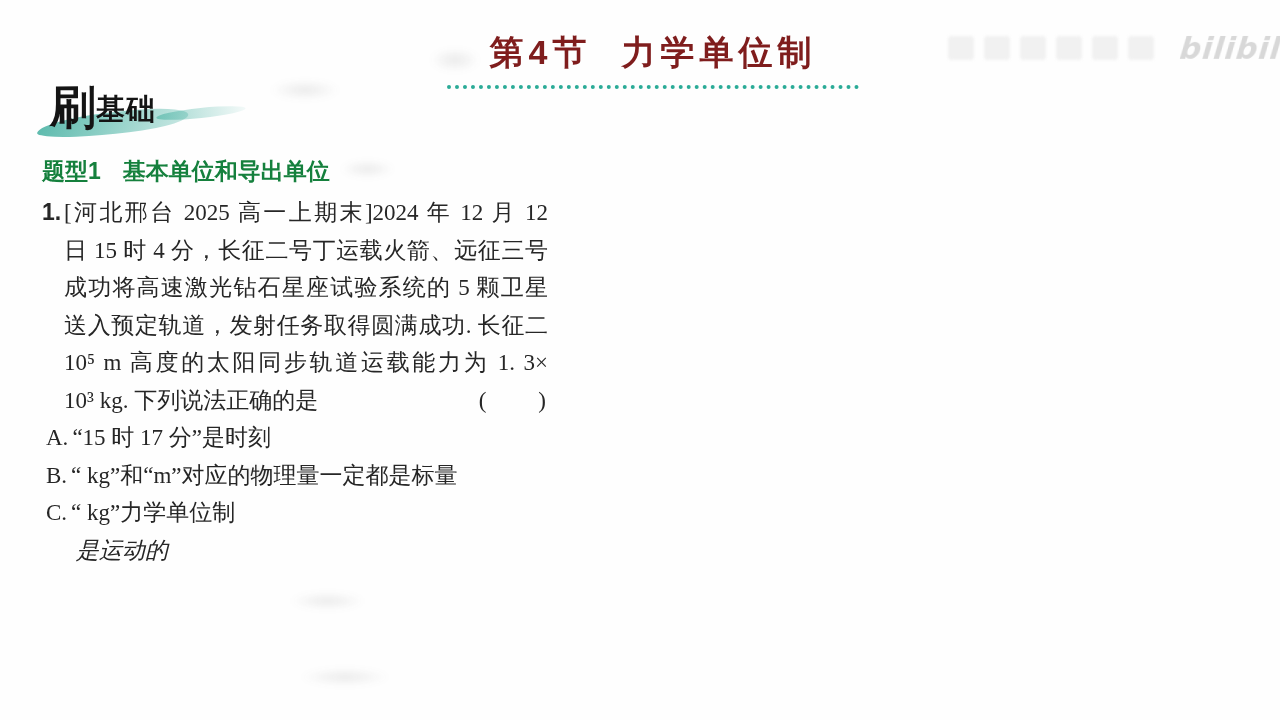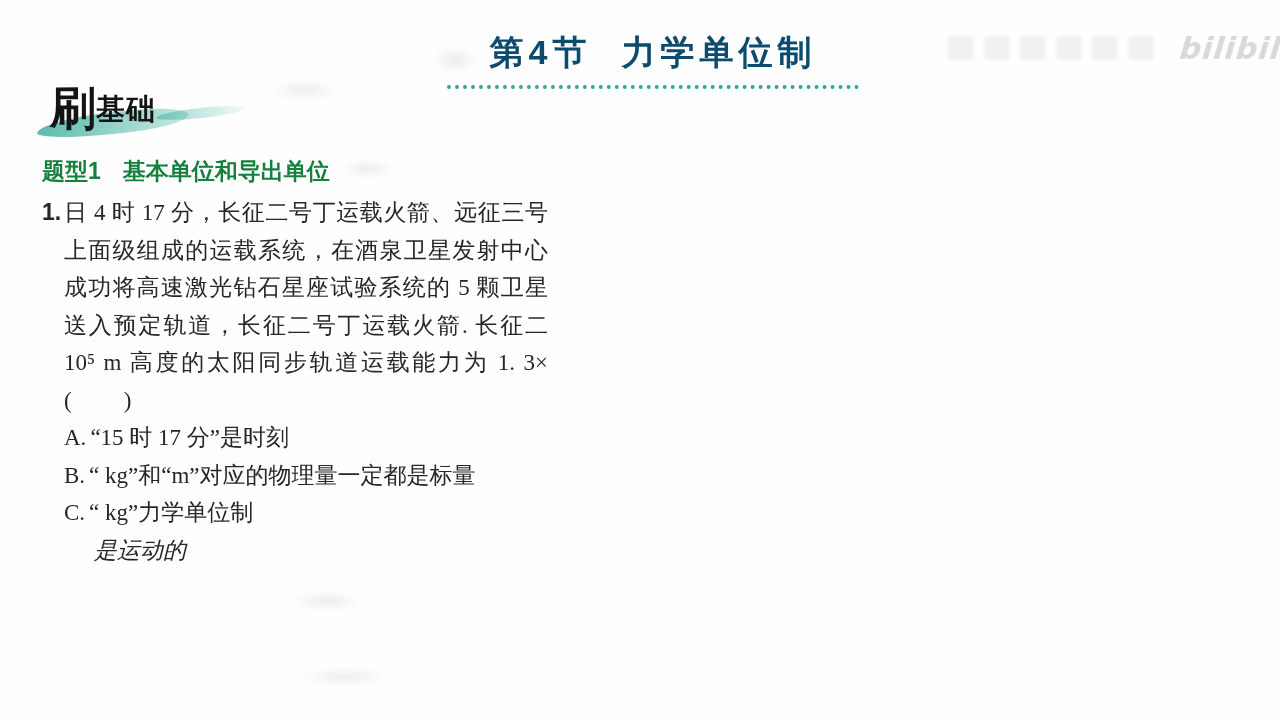--- a/index.html
+++ b/index.html
@@ -17,21 +17,21 @@
   .smudge{position:absolute;border-radius:50%;
     background:radial-gradient(closest-side,rgba(60,60,60,.10),rgba(60,60,60,0));
     filter:blur(3px);}
 
   
   .chapter-title{
     position:absolute;left:447px;top:30px;width:412px;
     text-align:center;
     font-family:"Liberation Sans","DejaVu Sans",sans-serif;
     font-weight:700;font-size:34px;letter-spacing:5px;
-    color:#0c4a6e;
+    color:#7f1d1d;
     border-bottom:4px dotted #2bab97;
     padding-bottom:9px;
     white-space:nowrap;
   }
   .chapter-title .sec-no{margin-right:30px;}
 
   
   .watermark{
     position:absolute;left:948px;top:28px;height:40px;
     display:flex;align-items:center;gap:10px;
@@ -57,21 +57,21 @@
     border-radius:60% 40% 50% 50%/70% 50% 60% 40%;
     transform:rotate(-5deg) skewX(-25deg);
   }
   .brush-swoosh2{
     position:absolute;left:112px;top:28px;width:90px;height:10px;
     background:linear-gradient(90deg,rgba(39,164,146,.45),rgba(39,164,146,.05));
     border-radius:50%;
     transform:rotate(-6deg);
   }
   .logo-text{position:absolute;left:6px;top:0;
-    font-family:Liberation Sans, sans-serif;
+    font-family:Liberation Serif, serif;
     font-weight:900;color:#141414;white-space:nowrap;}
   .logo-big{font-size:46px;line-height:56px;vertical-align:bottom;}
   .logo-small{font-size:29px;vertical-align:bottom;position:relative;top:-6px;letter-spacing:1px;}
 
   
   .topic-heading{
     position:absolute;left:42px;top:156px;
     font-family:"Liberation Sans","DejaVu Sans",sans-serif;
     font-weight:700;font-size:23px;color:#15803d;
     white-space:nowrap;
@@ -86,21 +86,21 @@
   .qnum{
     position:absolute;left:0;top:0;
     font-family:"Liberation Sans","DejaVu Sans",sans-serif;
     font-weight:700;font-size:23px;
   }
   .stem{margin-left:22px;}
   .stem-line{display:block;text-align:justify;text-align-last:justify;}
   .bracket-line{display:flex;justify-content:space-between;text-align:left;}
   .bracket-line .bracket{letter-spacing:2px;}
 
-  .options{margin-left:22px;}
+  .options{margin-left:4px;}
   .option-row{display:block;}
   .option-label{margin-right:4px;}
   .option-cont{display:block;padding-left:30px;font-style:italic;}
 </style>
 </head>
 <body>
 
 <div class="page">
 
   <div class="smudge" style="left:270px;top:80px;width:70px;height:20px;"></div>
@@ -132,26 +132,27 @@
   </div>
 
   <div class="topic-heading">
     <span class="badge">题型1</span><span>基本单位和导出单位</span>
   </div>
 
   <div class="question">
     <span class="qnum">1.</span>
 
     <div class="stem">
-      <span class="stem-line">日 4 时 17 分，长征二号丁运载火箭、远征三号</span>
-      <span class="stem-line">上面级组成的运载系统，在酒泉卫星发射中心</span>
+      <span class="stem-line">[河北邢台 2025 高一上期末]2024 年 12 月 12</span>
+      <span class="stem-line">日 15 时 4 分，长征二号丁运载火箭、远征三号</span>
       <span class="stem-line">成功将高速激光钻石星座试验系统的 5 颗卫星</span>
-      <span class="stem-line">送入预定轨道，长征二号丁运载火箭. 长征二</span>
+      <span class="stem-line">送入预定轨道，发射任务取得圆满成功. 长征二</span>
       <span class="stem-line">10⁵ m 高度的太阳同步轨道运载能力为 1. 3×</span>
       <span class="bracket-line">
+        <span>10³ kg. 下列说法正确的是</span>
         <span class="bracket">(　　)</span>
       </span>
     </div>
 
     <div class="options">
       <span class="option-row"><span class="option-label">A.</span><span>“15 时 17 分”是时刻</span></span>
       <span class="option-row"><span class="option-label">B.</span><span>“ kg”和“m”对应的物理量一定都是标量</span></span>
       <span class="option-row"><span class="option-label">C.</span><span>“ kg”力学单位制</span></span>
       <span class="option-cont">是运动的</span>
     </div>

